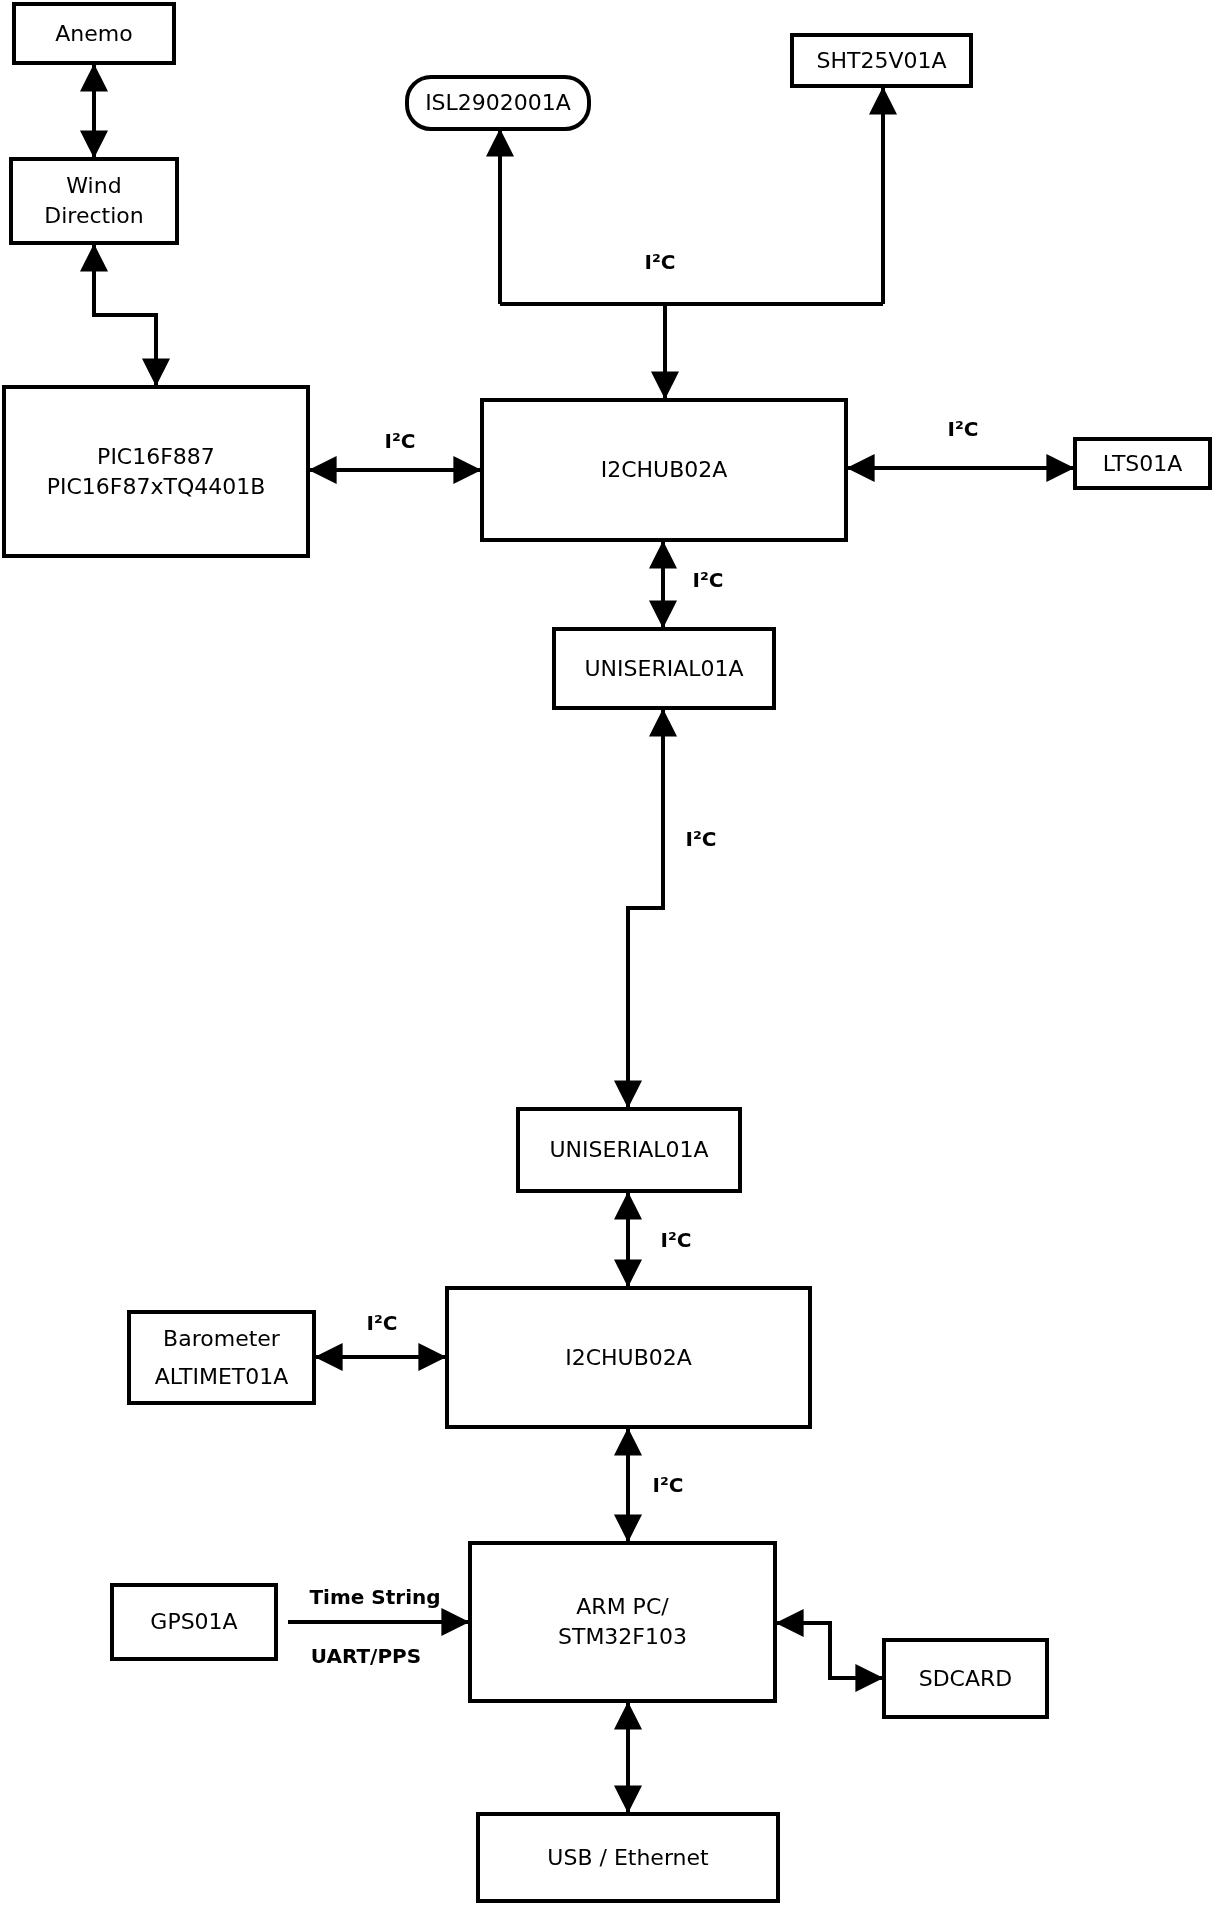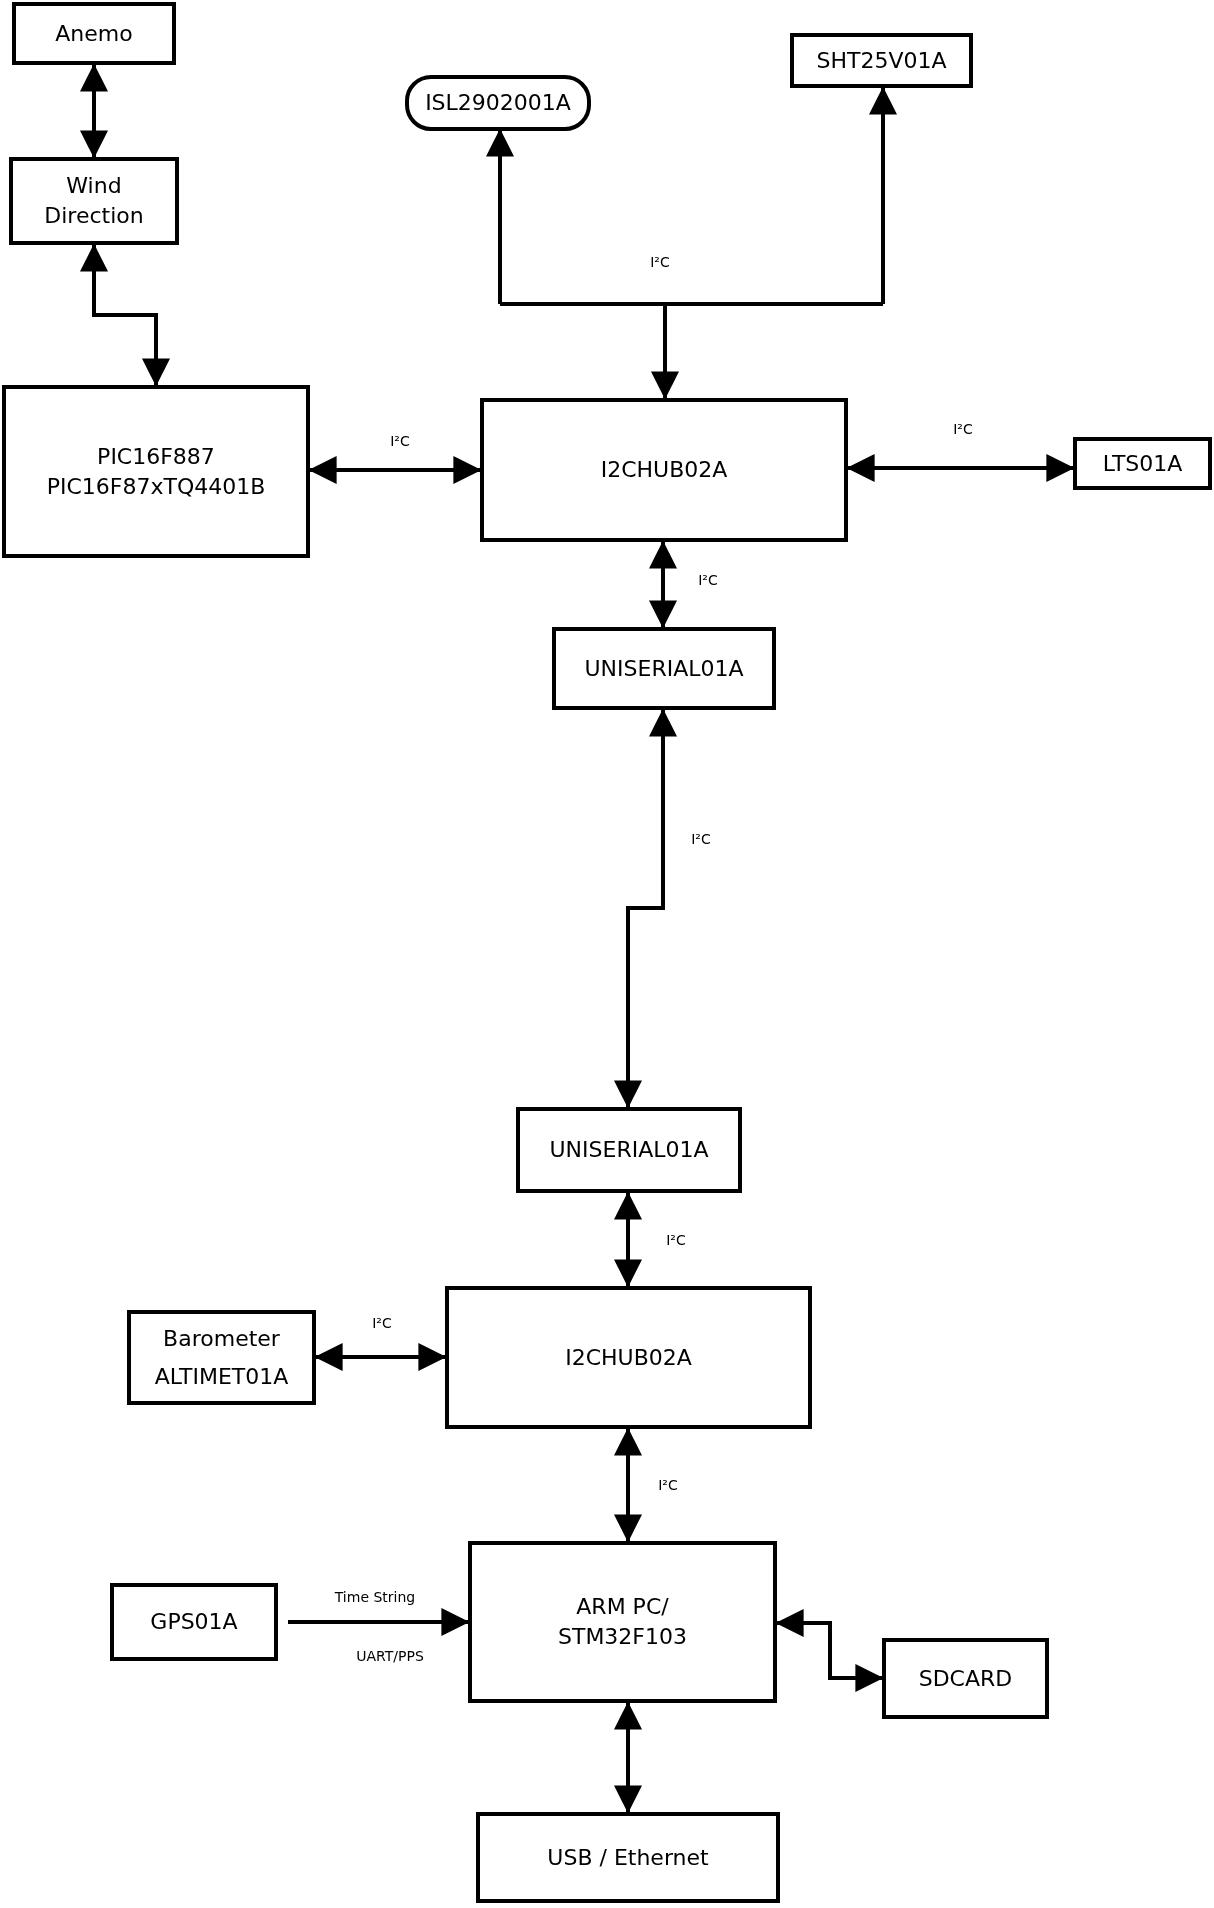--- a/index.html
+++ b/index.html
@@ -25,23 +25,24 @@
     flex-direction: column;
     align-items: center;
     justify-content: center;
     text-align: center;
     font-size: 22px;
     line-height: 1.35;
   }
   .edge-label {
     position: absolute;
     transform: translate(-50%, -50%);
-    font-size: 14px;
+    font-size: 20px;
     white-space: nowrap;
     background: transparent;
+    font-weight: bold;
   }
 </style>
 </head>
 <body>
 
 <div id="canvas">
 
   <svg id="edges" viewBox="0 0 1214 1908" xmlns="http://www.w3.org/2000/svg">
     <defs>
       <marker id="ah" viewBox="0 0 10 10" refX="9.5" refY="5" markerWidth="7" markerHeight="7" orient="auto-start-reverse" markerUnits="strokeWidth">
@@ -134,15 +135,15 @@
 
   <div class="edge-label" style="left:660px; top:262px;">I²C</div>
   <div class="edge-label" style="left:400px; top:441px;">I²C</div>
   <div class="edge-label" style="left:963px; top:429px;">I²C</div>
   <div class="edge-label" style="left:708px; top:580px;">I²C</div>
   <div class="edge-label" style="left:701px; top:839px;">I²C</div>
   <div class="edge-label" style="left:676px; top:1240px;">I²C</div>
   <div class="edge-label" style="left:382px; top:1323px;">I²C</div>
   <div class="edge-label" style="left:668px; top:1485px;">I²C</div>
   <div class="edge-label" style="left:375px; top:1597px;text-align:center;">Time String</div>
-  <div class="edge-label" style="left:390px; top:1656px;">UART/PPS</div>
+  <div class="edge-label" style="left:366px; top:1656px;">UART/PPS</div>
 
 </div>
 
 </body></html>

